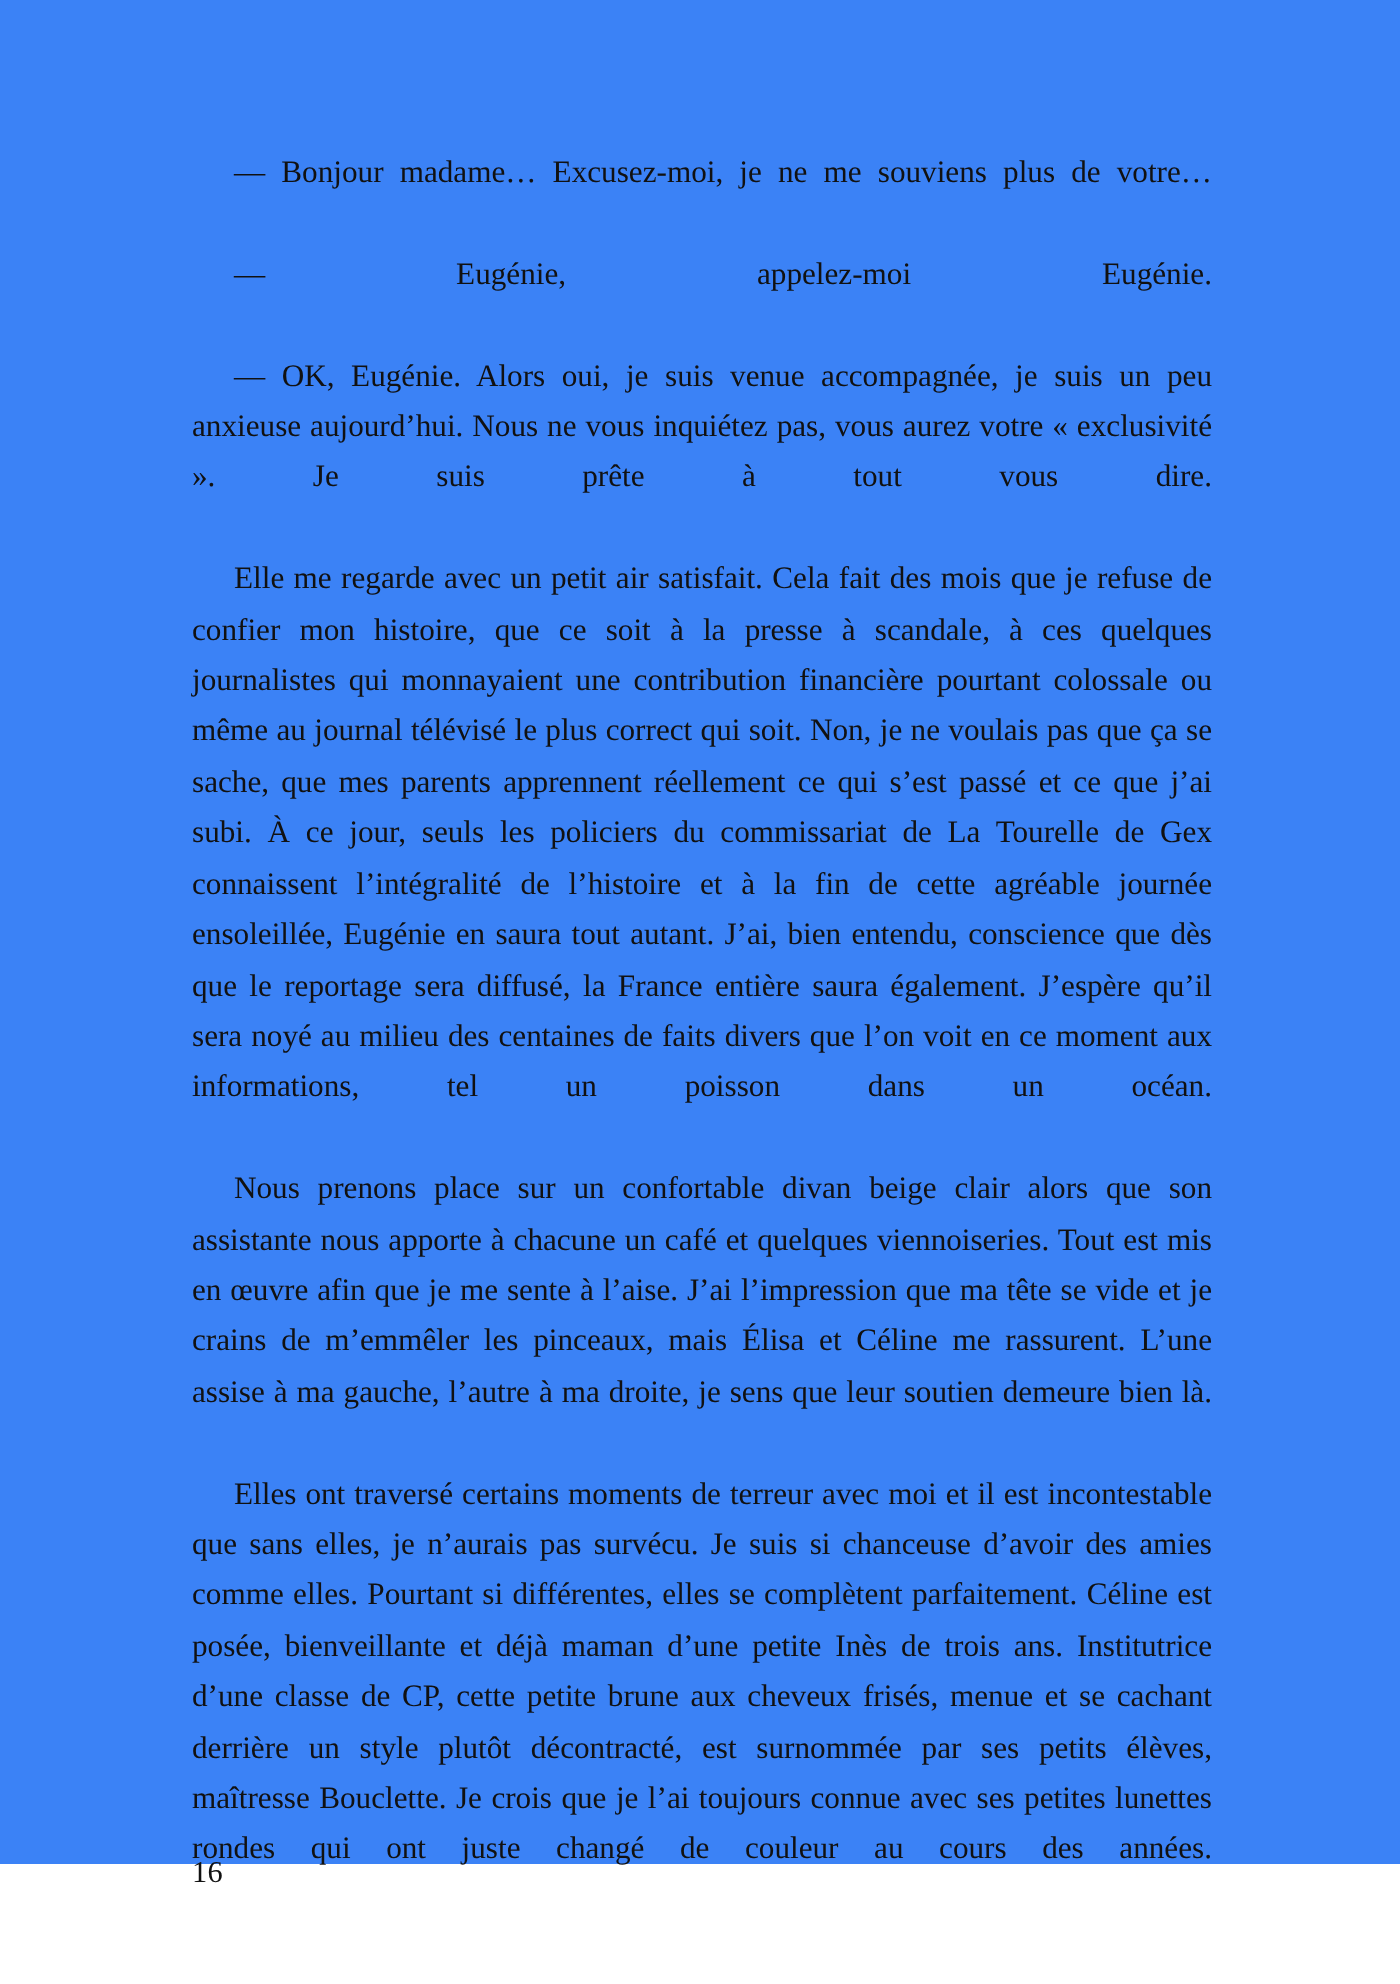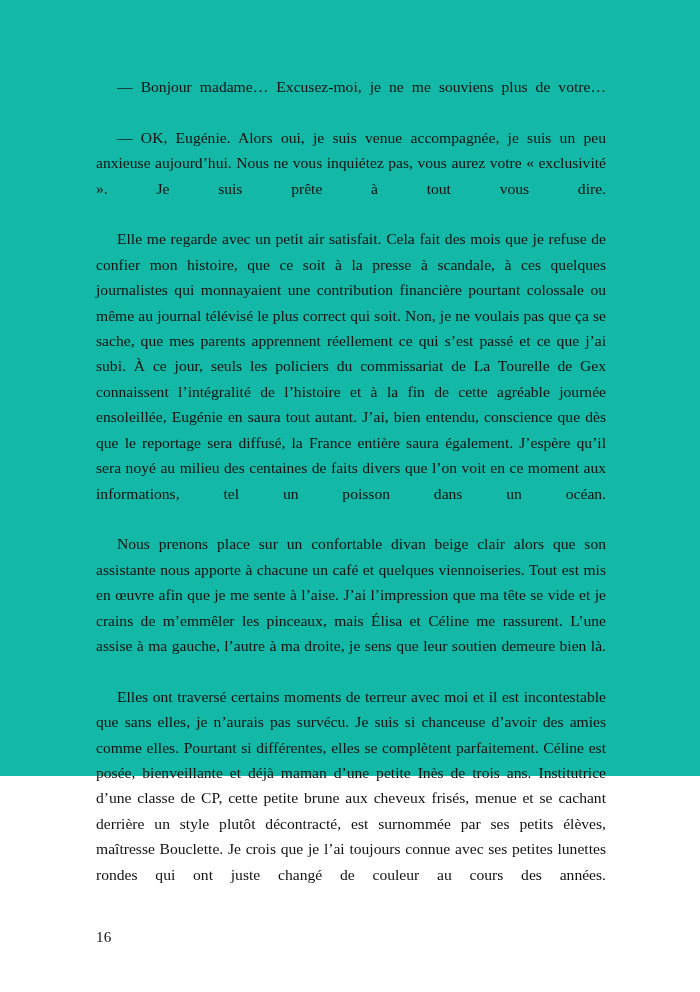--- a/index.html
+++ b/index.html
@@ -10,22 +10,22 @@
     width: 700px;
     height: 992px;
     background: #ffffff;
     font-family: "Liberation Serif", "DejaVu Serif", serif;
     color: #1a1a1a;
     overflow: hidden;
   }
   .page {
     position: relative;
     width: 700px;
-    height: 776px;
-    background: #14b8a6;
+    height: 932px;
+    background: #3b82f6;
   }
   .text-column {
     position: absolute;
     left: 96px;
     top: 74px;
     width: 510px;
   }
   .para {
     margin: 0;
     padding: 0;
@@ -54,20 +54,21 @@
     letter-spacing: 0.2px;
   }
 </style>
 </head>
 <body>
 
 <div class="page">
 
   <div class="text-column">
     <p class="para">— Bonjour madame… Excusez-moi, je ne me souviens plus de votre…</p>
+    <p class="para">— Eugénie, appelez-moi Eugénie.</p>
     <p class="para">— OK, Eugénie. Alors oui, je suis venue accompagnée, je suis un peu anxieuse aujourd’hui. Nous ne vous inquiétez pas, vous aurez votre « exclusivité ». Je suis prête à tout vous dire.</p>
     <p class="para">Elle me regarde avec un petit air satisfait. Cela fait des mois que je refuse de confier mon histoire, que ce soit à la presse à scandale, à ces quelques journalistes qui monnayaient une contribution financière pourtant colossale ou même au journal télévisé le plus correct qui soit. Non, je ne voulais pas que ça se sache, que mes parents apprennent réellement ce qui s’est passé et ce que j’ai subi. À ce jour, seuls les policiers du commissariat de La Tourelle de Gex connaissent l’intégralité de l’histoire et à la fin de cette agréable journée ensoleillée, Eugénie en saura tout autant. J’ai, bien entendu, conscience que dès que le reportage sera diffusé, la France entière saura également. J’espère qu’il sera noyé au milieu des centaines de faits divers que l’on voit en ce moment aux informations, tel un poisson dans un océan.</p>
     <p class="para">Nous prenons place sur un confortable divan beige clair alors que son assistante nous apporte à chacune un café et quelques viennoiseries. Tout est mis en œuvre afin que je me sente à l’aise. J’ai l’impression que ma tête se vide et je crains de m’emmêler les pinceaux, mais Élisa et Céline me rassurent. L’une assise à ma gauche, l’autre à ma droite, je sens que leur soutien demeure bien là.</p>
     <p class="para">Elles ont traversé certains moments de terreur avec moi et il est incontestable que sans elles, je n’aurais pas survécu. Je suis si chanceuse d’avoir des amies comme elles. Pourtant si différentes, elles se complètent parfaitement. Céline est posée, bienveillante et déjà maman d’une petite Inès de trois ans. Institutrice d’une classe de CP, cette petite brune aux cheveux frisés, menue et se cachant derrière un style plutôt décontracté, est surnommée par ses petits élèves, maîtresse Bouclette. Je crois que je l’ai toujours connue avec ses petites lunettes rondes qui ont juste changé de couleur au cours des années.</p>
   </div>
 
   <div class="folio">16</div>
 
 </div>
 

